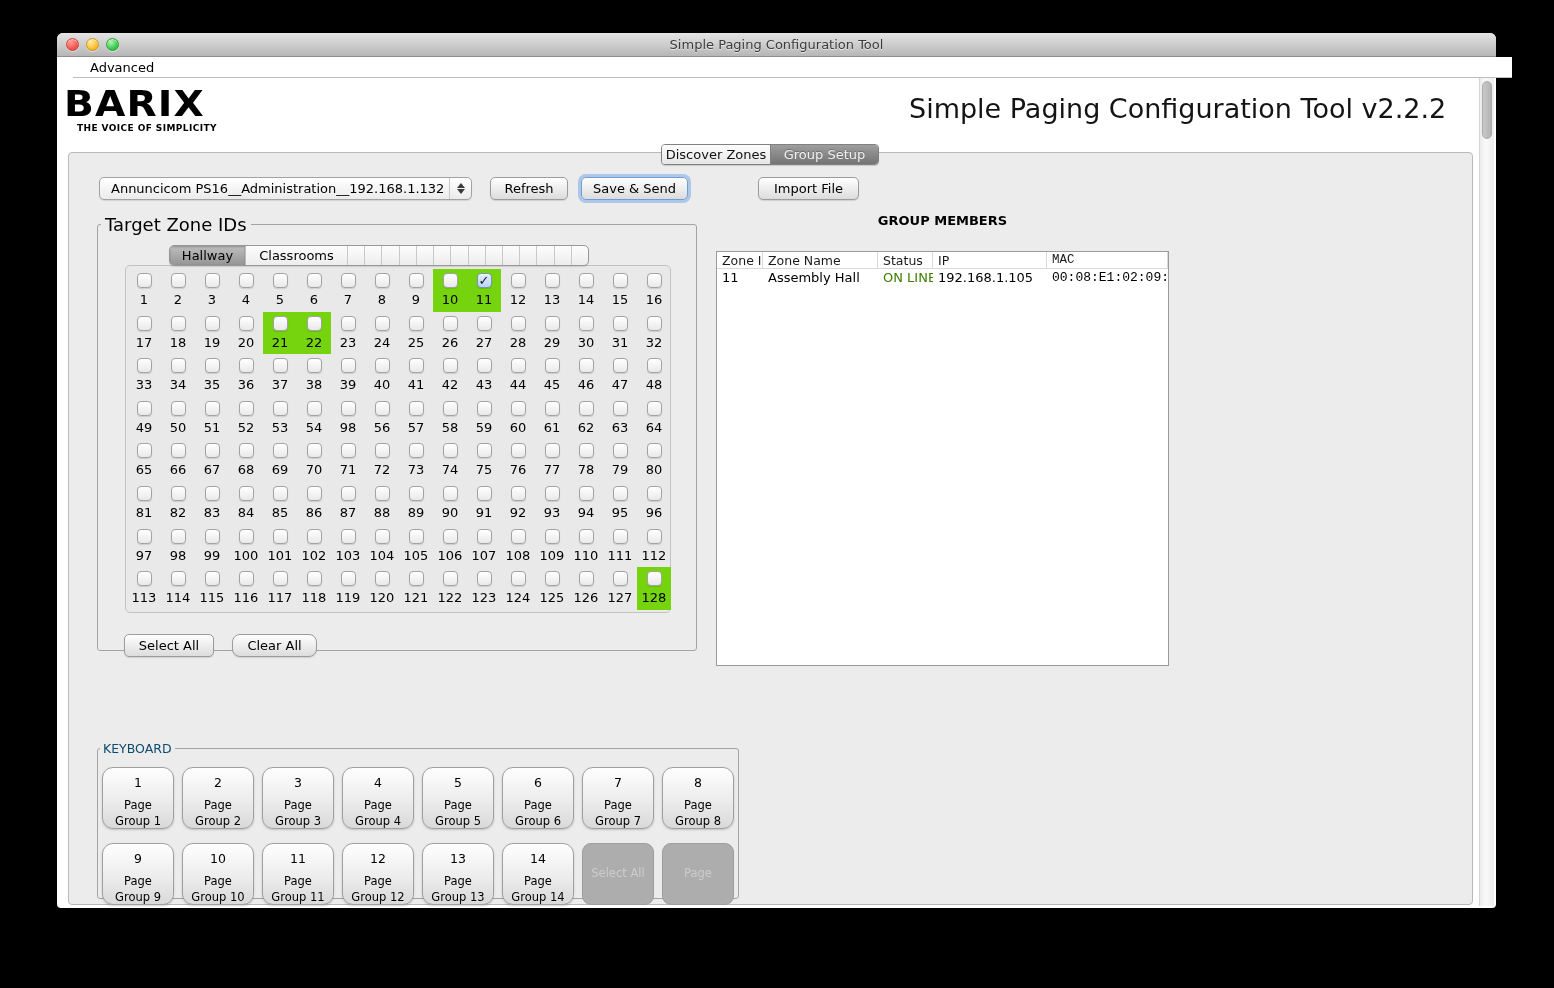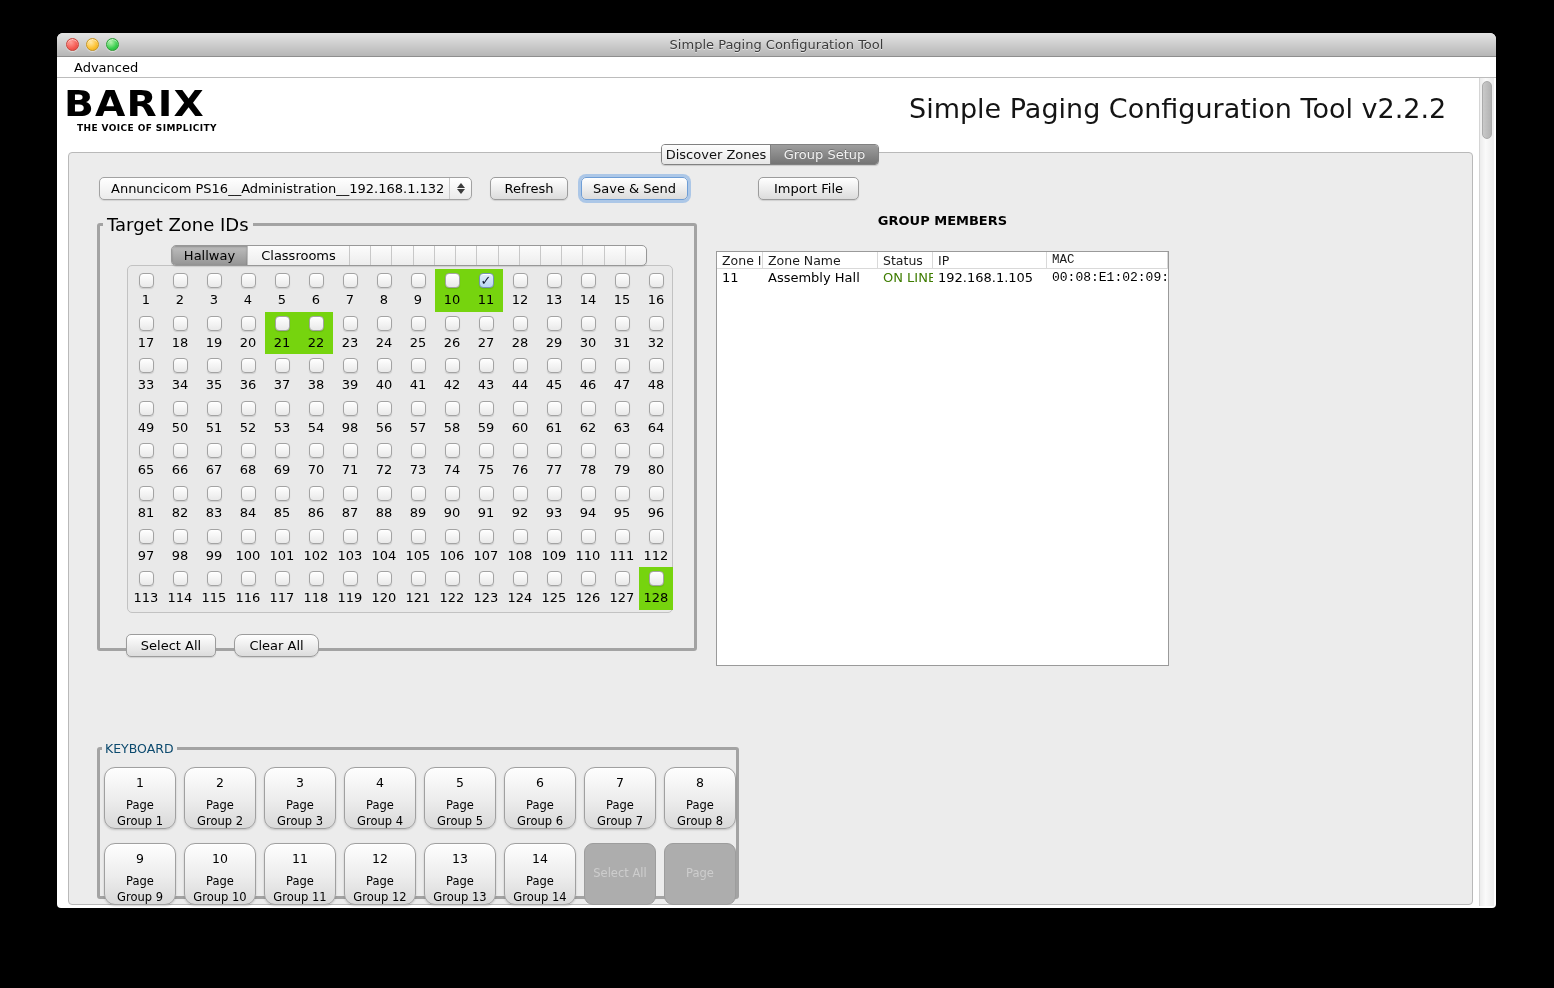--- a/index.html
+++ b/index.html
@@ -17,21 +17,21 @@
   .lights { position:absolute; left:9px; top:5px; display:flex; gap:7px; }
   .light { width:13px; height:13px; border-radius:50%; display:inline-block;
     box-shadow: inset 0 1px 1px rgba(255,255,255,.6), 0 1px 1px rgba(255,255,255,.5); }
   .light.red    { background:radial-gradient(circle at 35% 30%, #ff9d96, #f45951 60%, #d8423a); border:1px solid #c94439; }
   .light.yellow { background:radial-gradient(circle at 35% 30%, #ffe9a8, #fcc02e 60%, #e0a320); border:1px solid #c9961f; }
   .light.green  { background:radial-gradient(circle at 35% 30%, #b6f2ae, #37cd4c 60%, #27ad38); border:1px solid #2c9e33; }
   .win-title { position:absolute; left:0; right:0; top:4px; text-align:center;
     font-size:13px; color:#3b3b3b; text-shadow:0 1px 0 rgba(255,255,255,.6); }
 
   
-  .menubar { position:absolute; left:0; top:24px; width:100%; height:21px;
+  .menubar { position:absolute; left:16px; top:24px; width:100%; height:21px;
     background:#fff; border-bottom:1px solid #bcbcbc; }
   .menu-item { position:absolute; left:11px; top:2px; font-size:13px; color:#000;
     padding:1px 6px; }
 
   
   .header { position:absolute; left:0; top:45px; width:100%; height:68px; background:#fff; }
   .logo { position:absolute; left:7px; top:9px; }
   .logo-text { font-size:35px; font-weight:900; color:#000; letter-spacing:1px;
     transform:scaleX(1.12); transform-origin:left; line-height:1; }
   .logo-tagline { font-size:9px; font-weight:700; color:#000; letter-spacing:.4px;
@@ -68,25 +68,25 @@
   .btn { position:absolute; height:23px; background:linear-gradient(#ffffff,#dcdcdc);
     border:1px solid #9c9c9c; border-radius:5px; font-size:13px; color:#000;
     display:flex; align-items:center; justify-content:center;
     box-shadow:0 1px 1px rgba(0,0,0,.12); font-family:inherit; }
   #btn-refresh { left:421px; top:24px; width:78px; }
   #btn-save    { left:512px; top:24px; width:107px; border-color:#6f9ed6;
     box-shadow:0 0 0 3px rgba(120,170,228,.55); }
   #btn-import  { left:661px; top:24px; width:101px;margin-left:28px; }
 
   
-  fieldset { position:absolute; border:3px solid #a3a3a3; border-radius:3px; }
+  fieldset { position:absolute; border:1px solid #a3a3a3; border-radius:3px; }
   #zone-group { left:28px; top:61px; width:600px; height:437px; }
   #zone-group > legend { font-size:18px; color:#000; margin-left:3px; padding:0 4px; }
 
-  .zone-tabs { position:absolute; left:71px; top:10px; width:476px; height:21px; display:flex;
+  .zone-tabs { position:absolute; left:71px; top:10px; width:420px; height:21px; display:flex;
     border:1px solid #989898; border-radius:5px; overflow:hidden;
     background:linear-gradient(#fcfcfc,#ededed); box-shadow:0 1px 1px rgba(0,0,0,.12); z-index:3; }
   .zone-tab { font-size:13px; color:#000; display:flex; align-items:center; justify-content:center; }
   .zone-tab.t0 { width:75px; }
   .zone-tab.t1 { width:102px; }
   .zone-tab.selected { background:linear-gradient(#bebebe,#959595);
     box-shadow:inset 0 1px 2px rgba(0,0,0,.25); }
   .zone-tab + .zone-tab { border-left:1px solid #bdbdbd; }
   .zone-tab-empty { flex:1; border-left:1px solid #c8c8c8; }
 

